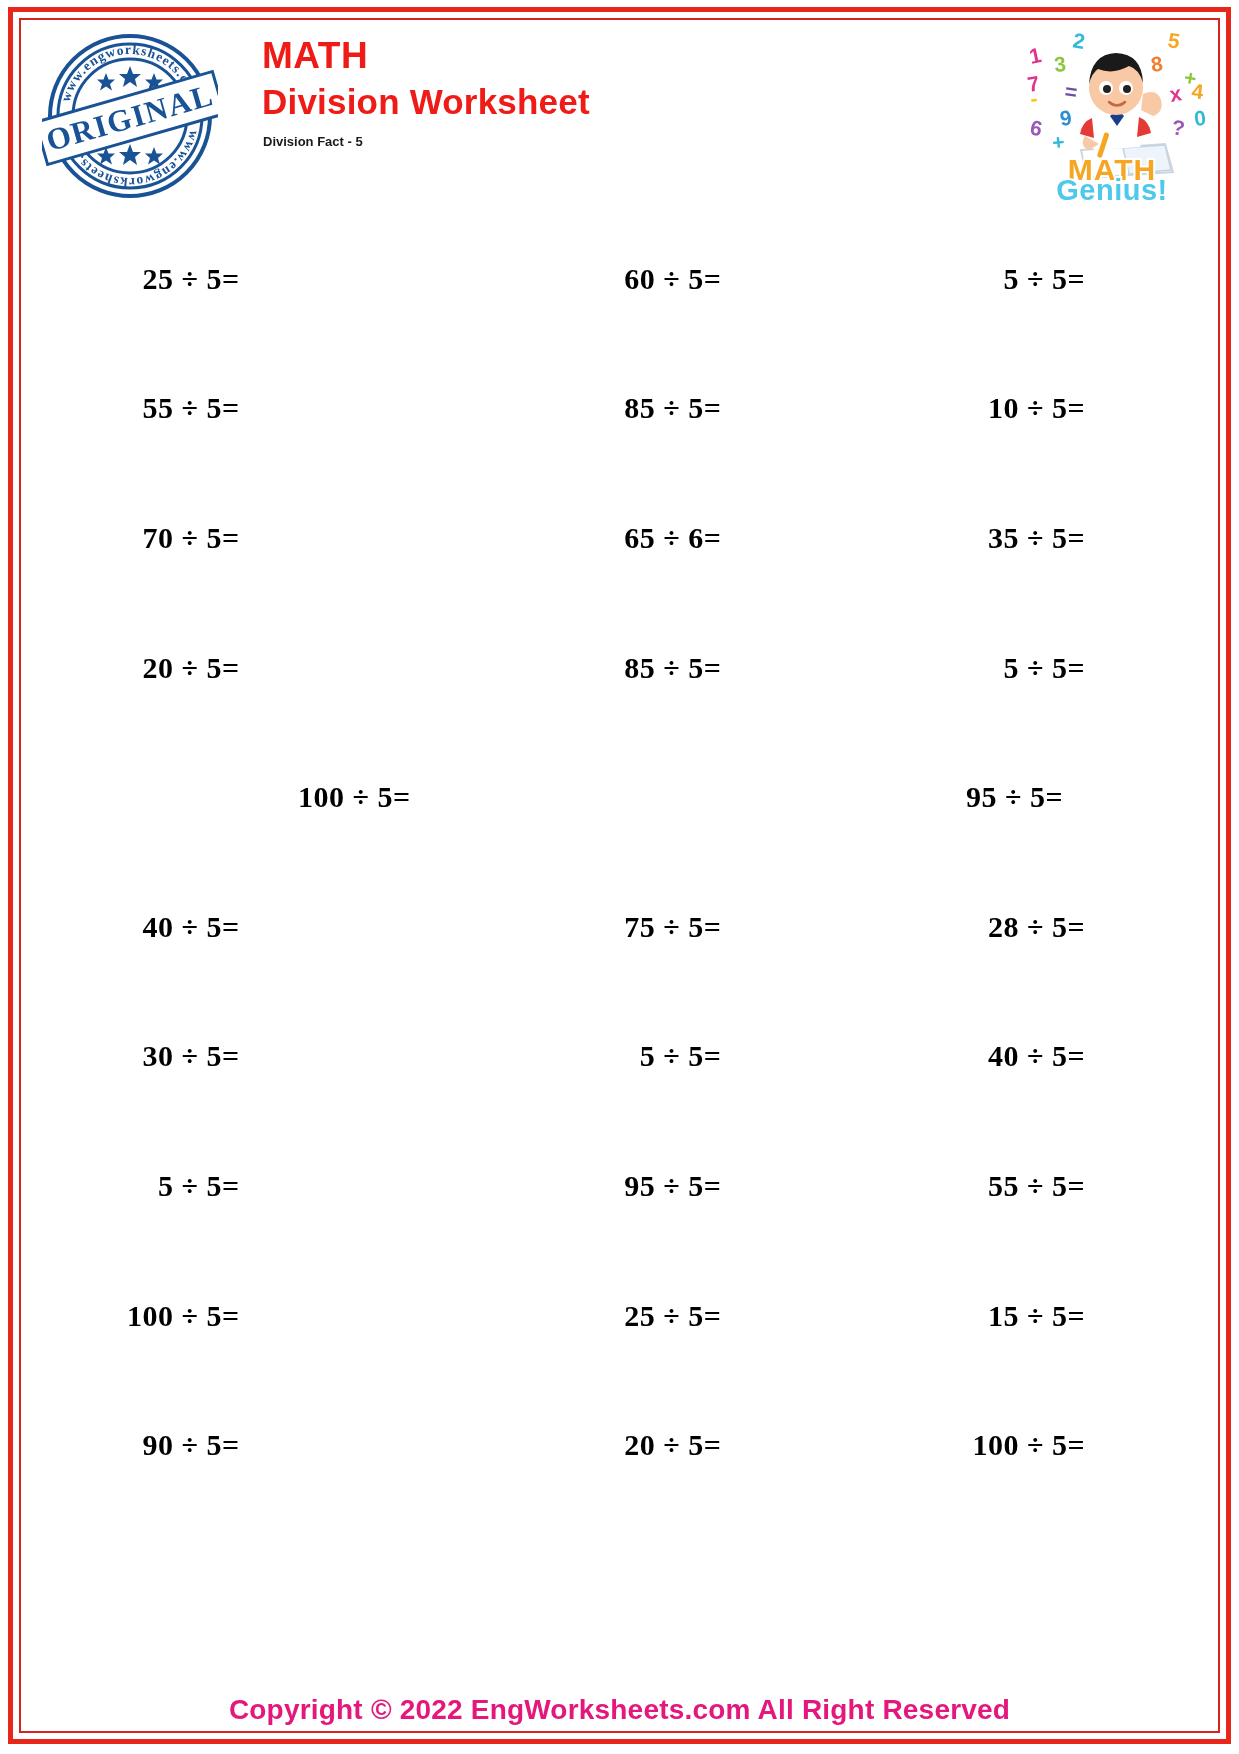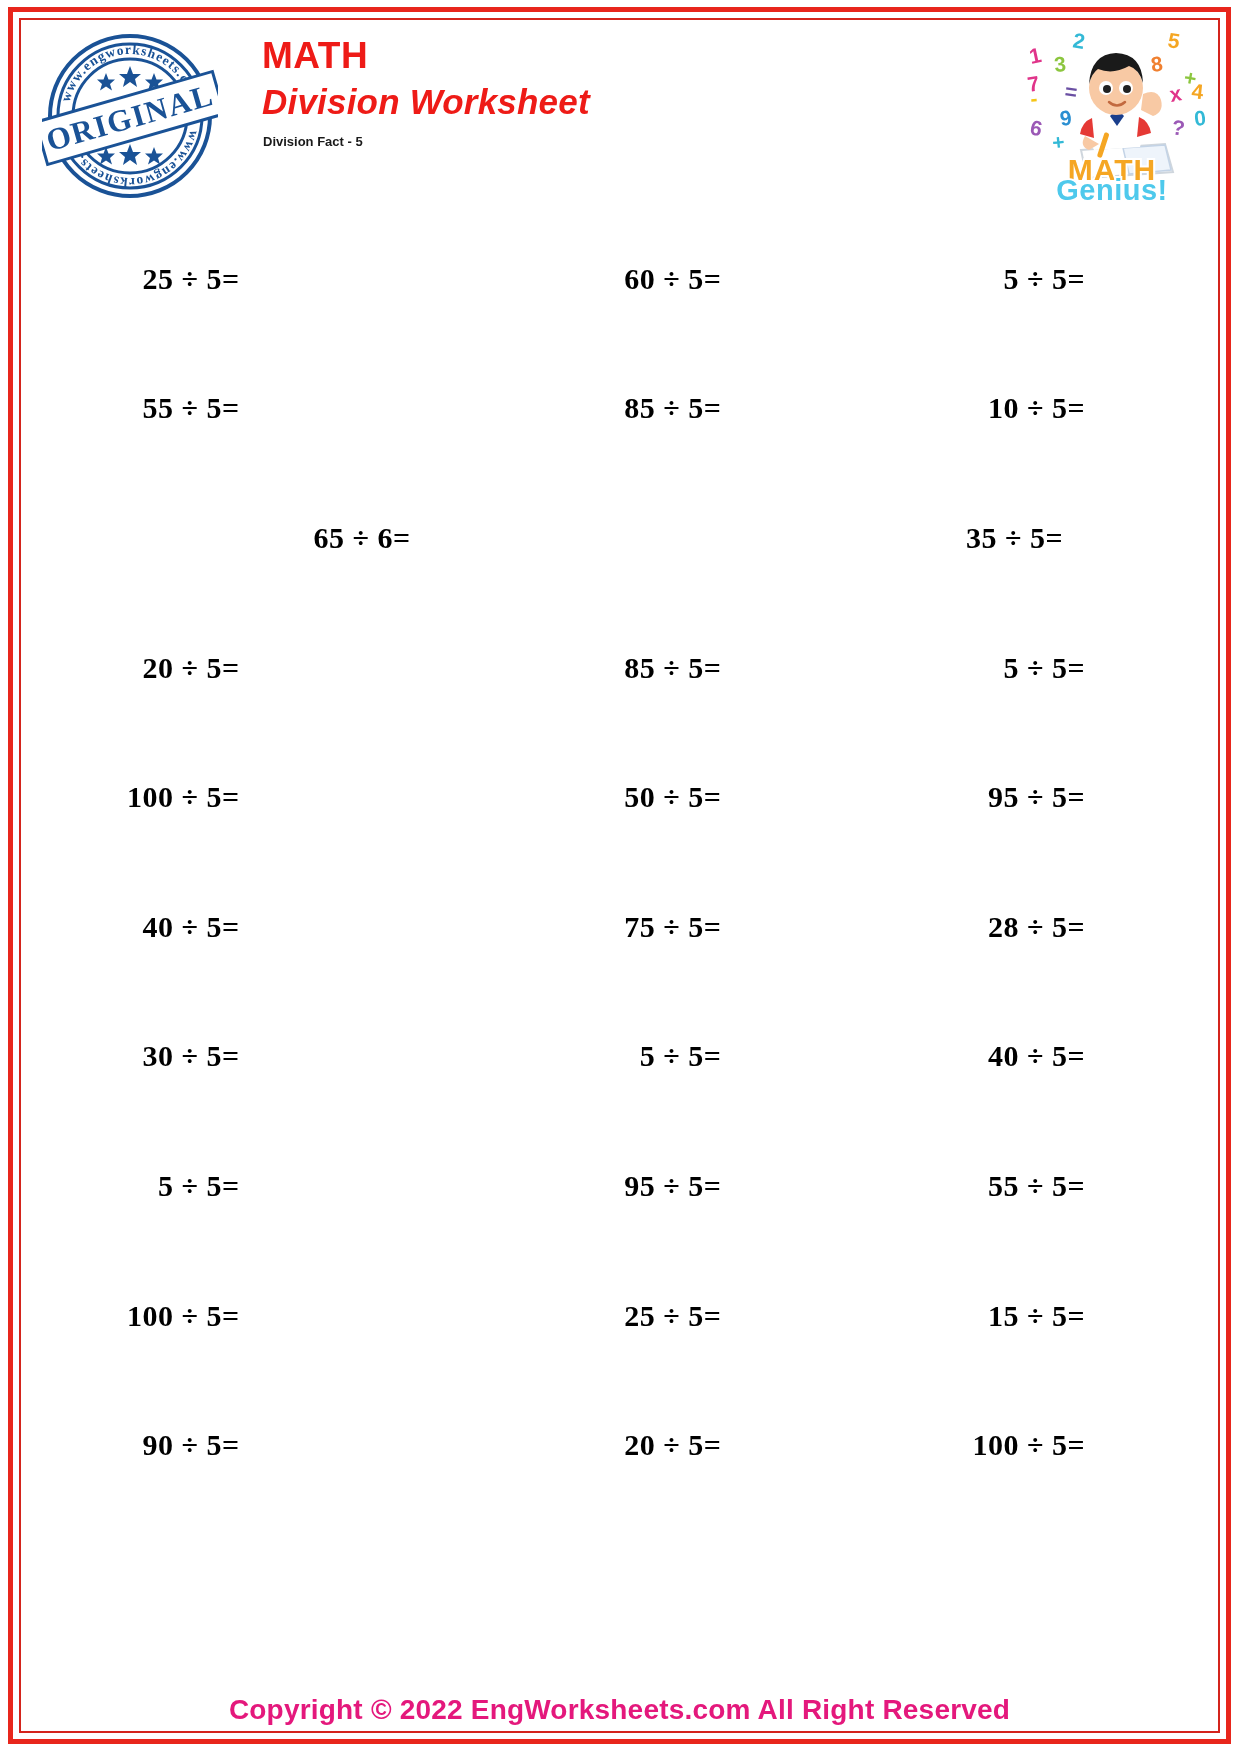--- a/index.html
+++ b/index.html
@@ -72,21 +72,20 @@
     letter-spacing: 0.5px;
     margin: 0;
   }
   .title-sub {
     color: #ee1b17;
     font-size: 35px;
     font-weight: bold;
     line-height: 44px;
     margin: 2px 0 0 0;
     letter-spacing: 0.2px;
-    font-style: italic;
   }
   .title-fact {
     color: #1a1a1a;
     font-size: 13px;
     font-weight: bold;
     line-height: 26px;
     margin: 5px 0 0 1px;
   }
 
   .genius {
@@ -260,20 +259,23 @@
       <div class="cell">
           <span class="expr">85 ÷ 5=</span>
         </div>
       <div class="cell">
           <span class="expr">10 ÷ 5=</span>
         </div>
     </div>
 
     <div class="row">
       <div class="cell">
+          <span class="expr">70 ÷ 5=</span>
+        </div>
+      <div class="cell">
           <span class="expr">65 ÷ 6=</span>
         </div>
       <div class="cell">
           <span class="expr">35 ÷ 5=</span>
         </div>
     </div>
 
     <div class="row">
       <div class="cell">
           <span class="expr">20 ÷ 5=</span>
@@ -282,23 +284,20 @@
           <span class="expr">85 ÷ 5=</span>
         </div>
       <div class="cell">
           <span class="expr">5 ÷ 5=</span>
         </div>
     </div>
 
     <div class="row">
       <div class="cell">
           <span class="expr">100 ÷ 5=</span>
-        </div>
-      <div class="cell">
-          <span class="expr">50 ÷ 5=</span>
         </div>
       <div class="cell">
           <span class="expr">95 ÷ 5=</span>
         </div>
     </div>
 
     <div class="row">
       <div class="cell">
           <span class="expr">40 ÷ 5=</span>
         </div>

